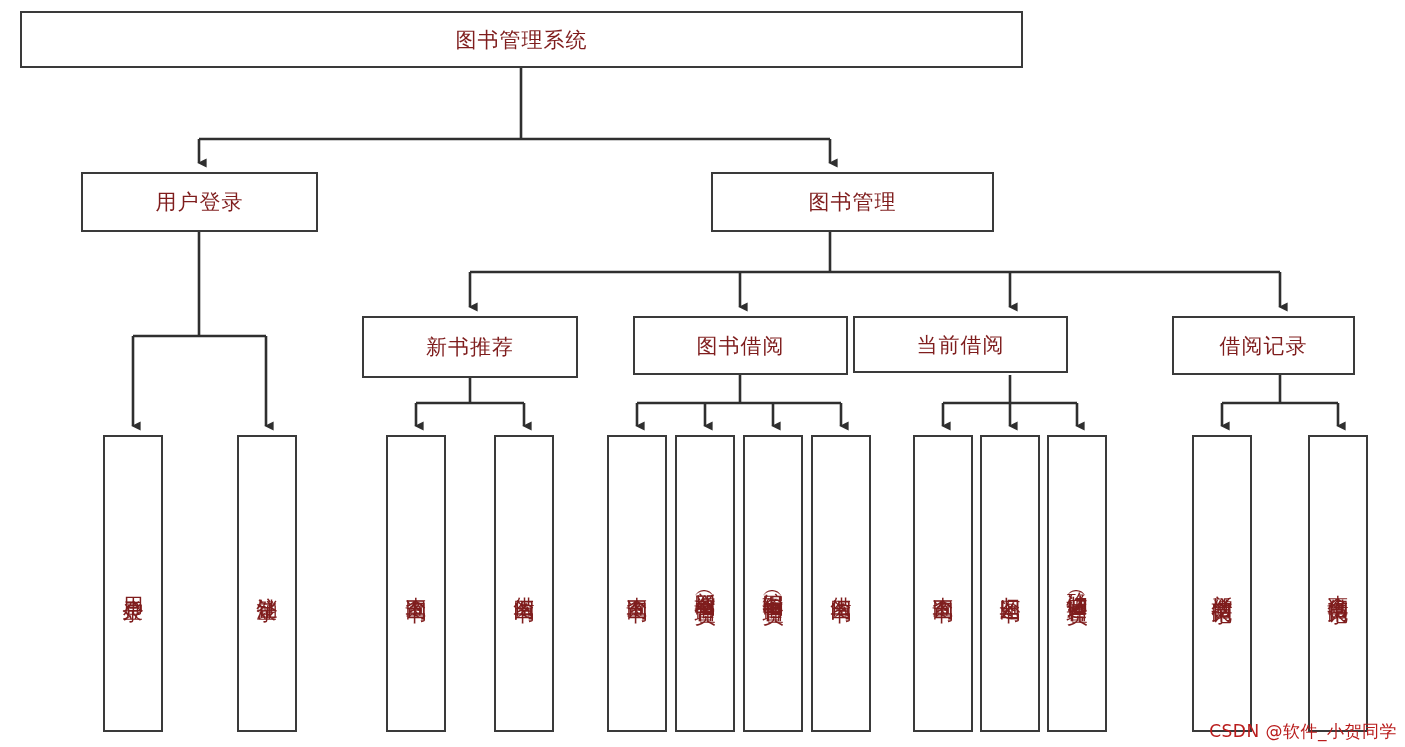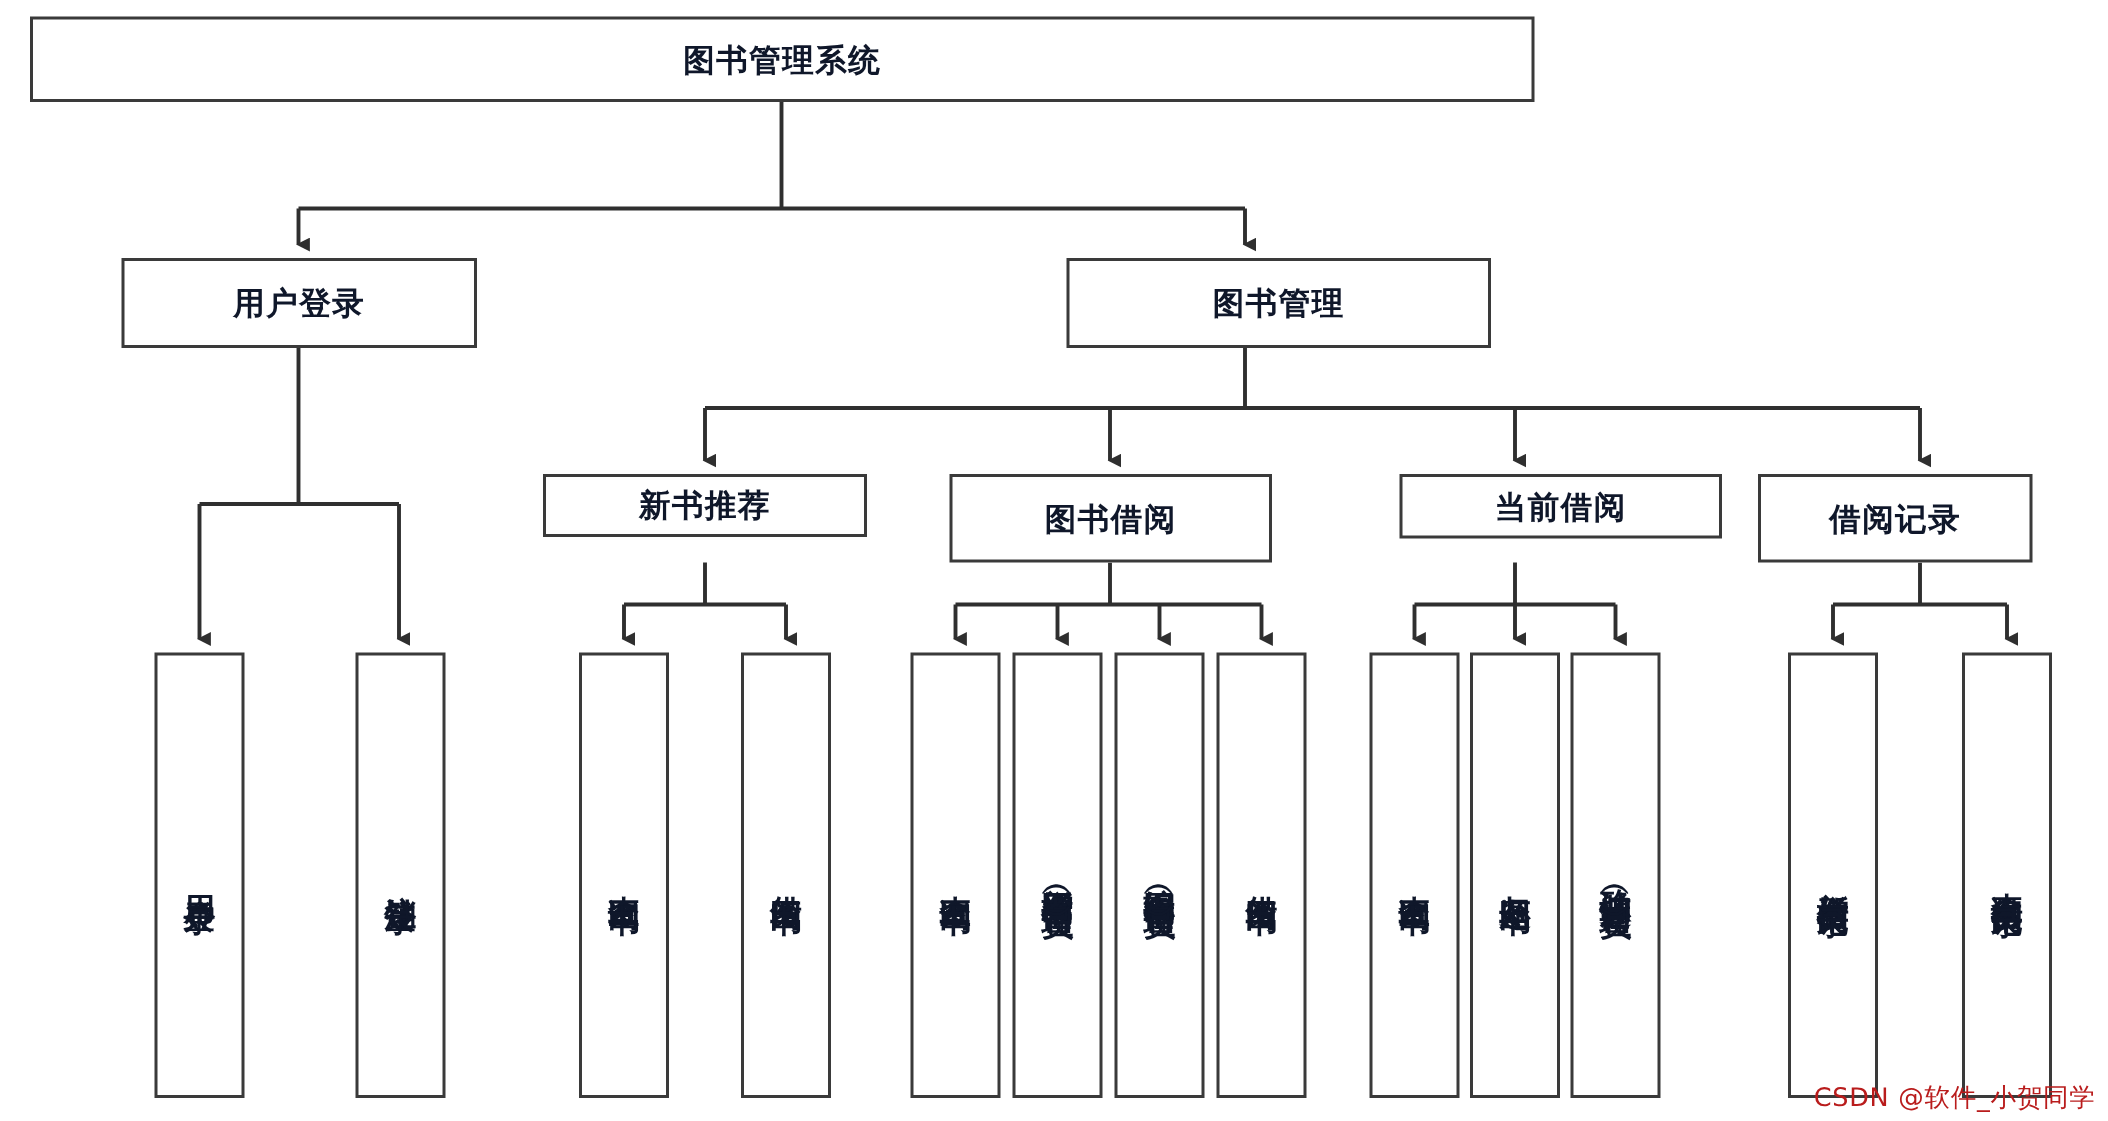--- a/index.html
+++ b/index.html
@@ -1,20 +1,20 @@
 <!DOCTYPE html>
 <html><head>
 <meta charset="utf-8">
 <style>
   html,body{margin:0;padding:0;background:#ffffff;}
   body{font-family:"DejaVu Sans","Liberation Sans",sans-serif;}
   #stage{position:relative;width:1405px;height:747px;background:#ffffff;overflow:hidden;}
   svg#wires{position:absolute;left:0;top:0;width:1405px;height:747px;pointer-events:none;}
   .node{position:absolute;box-sizing:border-box;border:2.5px solid #3a3a3a;background:#ffffff;
-        display:flex;align-items:center;justify-content:center;color:#0f172a;font-weight:bold;}
+        display:flex;align-items:center;justify-content:center;color:#7f1d1d;}
   .node.h{font-size:21px;letter-spacing:1px;}
   .node.v{writing-mode:vertical-rl;text-orientation:upright;font-size:21px;line-height:1.34;
           letter-spacing:2px;padding:6px 0;}
   .node.v .txt{writing-mode:vertical-rl;text-orientation:upright;}
   .root{font-size:22px;}
   #watermark{position:absolute;right:8px;bottom:4px;font-size:17px;color:#b91c1c;
              letter-spacing:.5px;white-space:nowrap;}
 </style>
 </head>
 <body>
@@ -75,27 +75,27 @@
     <span class="txt">图书管理系统</span>
   </div>
 
   <div class="node h" style="left:81px;top:172px;width:237px;height:60px;">
     <span class="txt">用户登录</span>
   </div>
   <div class="node h" style="left:711px;top:172px;width:283px;height:60px;">
     <span class="txt">图书管理</span>
   </div>
 
-  <div class="node h" style="left:362px;top:316px;width:216px;height:42px;">
+  <div class="node h" style="left:362px;top:316px;width:216px;height:62px;">
     <span class="txt">新书推荐</span>
   </div>
   <div class="node h" style="left:633px;top:316px;width:215px;height:59px;">
     <span class="txt">图书借阅</span>
   </div>
-  <div class="node h" style="left:933px;top:316px;width:215px;height:43px;">
+  <div class="node h" style="left:853px;top:316px;width:215px;height:57px;">
     <span class="txt">当前借阅</span>
   </div>
   <div class="node h" style="left:1172px;top:316px;width:183px;height:59px;">
     <span class="txt">借阅记录</span>
   </div>
 
   <div class="node v" style="left:103px;top:435px;width:60px;height:297px;">
     <span class="txt">用户登录</span>
   </div>
   <div class="node v" style="left:237px;top:435px;width:60px;height:297px;">

